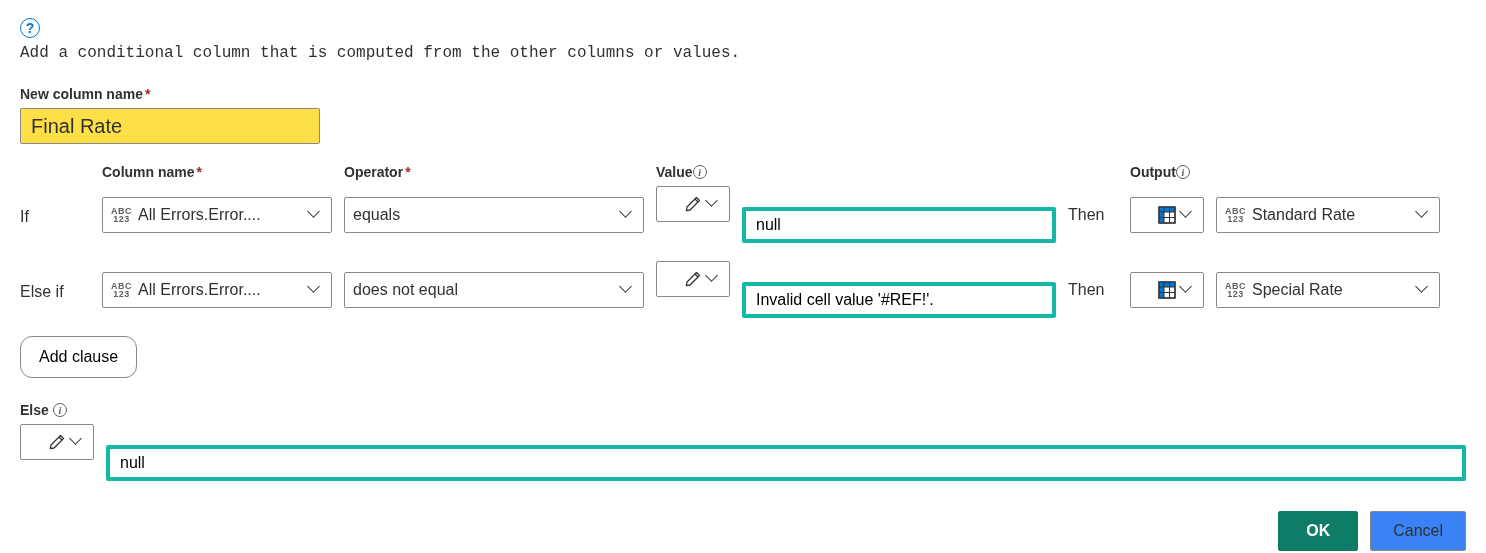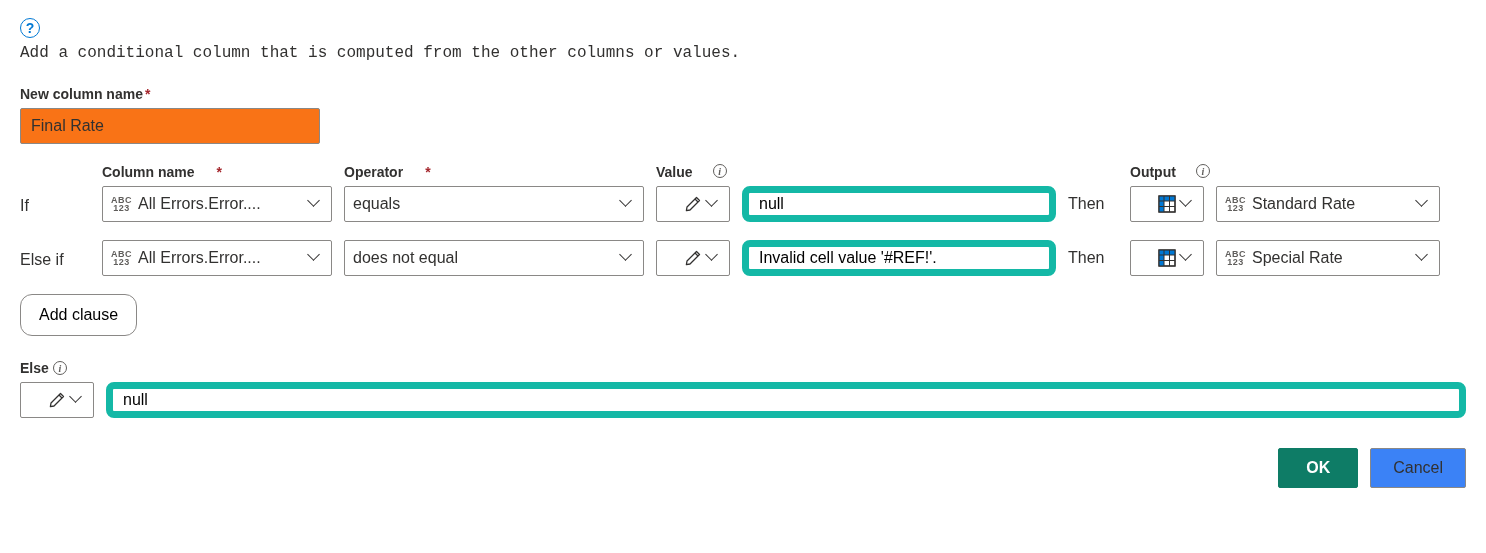--- a/index.html
+++ b/index.html
@@ -45,40 +45,41 @@
     font-size: 14px;
     font-weight: 600;
     margin-bottom: 6px;
   }
   .req { color: #a4262c; margin-left: 2px; }
   .text-input {
     height: 36px;
     border: 1px solid #8a8886;
     border-radius: 2px;
     padding: 0 10px;
-    font-size: 16px;
+    font-size: 20px;
     font-family: inherit;
-    background: #f97316;
+    background: #fde047;
     color: #323130;
   }
   .text-input.name { width: 300px; }
   .rules-grid {
     margin-top: 20px;
   }
   .grid-headers {
     display: grid;
     grid-template-columns: 70px 230px 300px 400px 50px 310px;
     column-gap: 12px;
     margin-bottom: 6px;
   }
   .grid-headers .hlbl {
     font-size: 14px;
     font-weight: 600;
     display: flex;
-    gap: 20px;
+    align-items: center;
+    gap: 0;
   }
   .info-icon {
     width: 14px; height: 14px;
     border: 1px solid #605e5c;
     border-radius: 50%;
     display: inline-flex; align-items: center; justify-content: center;
     font-size: 10px;
     color: #605e5c;
     font-style: italic;
     font-family: Georgia, serif;
@@ -156,25 +157,26 @@
   .pencil {
     width: 16px; height: 16px;
   }
   .table-icon {
     width: 18px; height: 18px;
     flex-shrink: 0;
   }
   .value-input {
     flex: 1;
     height: 36px;
-    border: 7px solid #14b8a6;
-    border-radius: 8px;
+    border: 4px solid #14b8a6;
+    border-radius: 2px;
     padding: 0 10px;
     font-size: 16px;
     font-family: inherit;
+    margin-top: 21px;
   }
   .then-lbl {
     font-size: 16px;
   }
   .output-group {
     display: flex;
     gap: 12px;
   }
   .output-combo {
     flex: 1;

